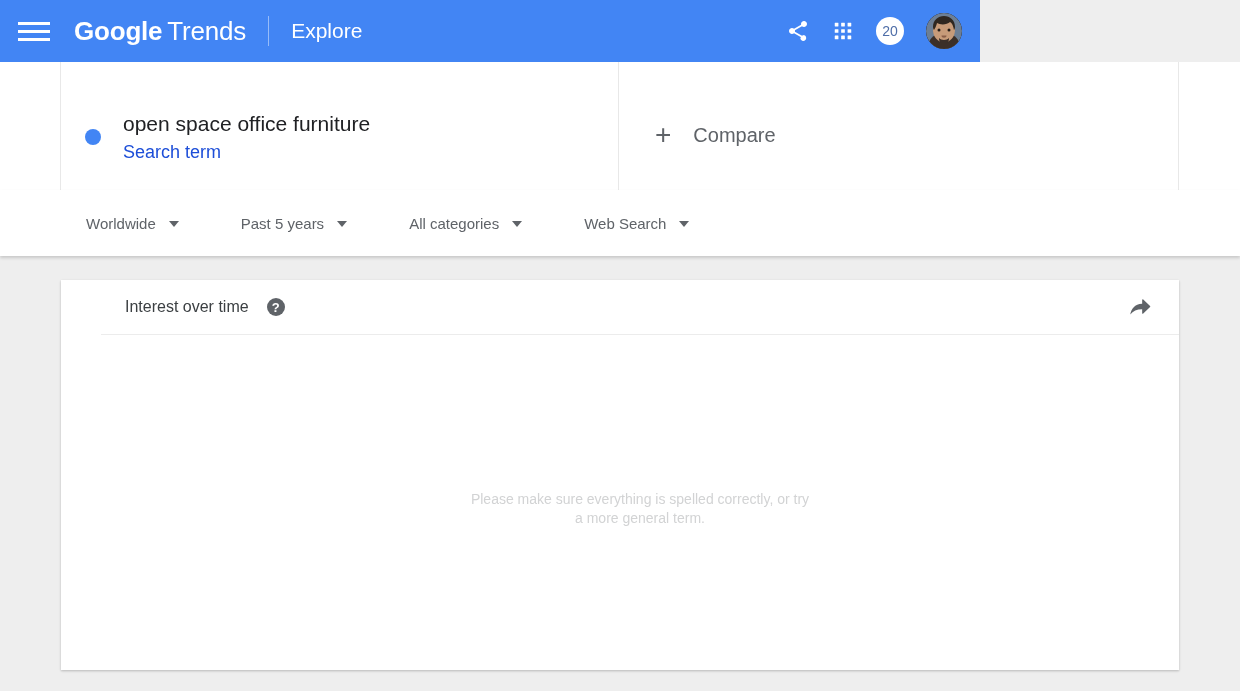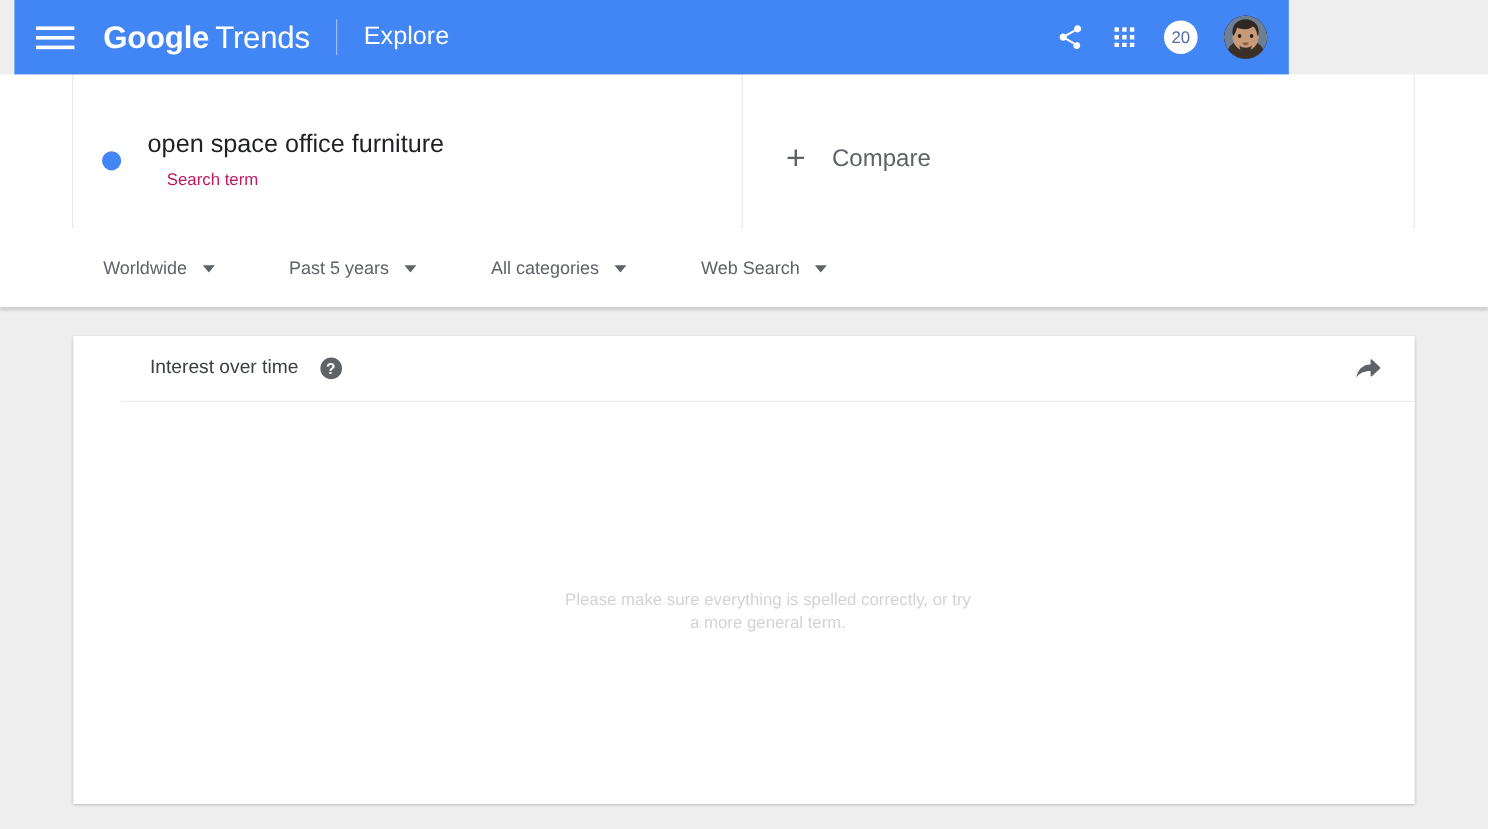--- a/index.html
+++ b/index.html
@@ -7,22 +7,22 @@
     margin: 0; padding: 0;
     width: 1240px; height: 691px;
     overflow: hidden;
     background: #eeeeee;
     font-family: "Liberation Sans", sans-serif;
     -webkit-font-smoothing: antialiased;
   }
 
   
   .appbar {
-    position: absolute; top: 0; left: 12px;
-    width: 1062px; height: 62px;
+    position: absolute; top: 0; left: 0;
+    width: 980px; height: 62px;
     background: #4285f4;
     display: flex; align-items: center;
     z-index: 5;
   }
   .menu-btn {
     width: 32px; height: 30px;
     margin-left: 18px;
     display: flex; flex-direction: column; justify-content: center;
     gap: 5px; cursor: pointer;
   }
@@ -54,40 +54,40 @@
     width: 36px; height: 36px; border-radius: 50%;
     overflow: hidden; cursor: pointer; background: #2c2018;
     position: relative;
   }
 
   
   .terms-row {
     position: absolute; top: 62px; left: 0;
     width: 1240px; height: 148px;
     background: #ffffff;
-    border-bottom: 7px solid #22c55e;
+    border-bottom: 1px solid #22c55e;
     display: flex;
   }
   .rail { width: 61px; height: 100%; border-right: 1px solid #e8e8e8; }
   .rail.right { border-right: none; border-left: 1px solid #e8e8e8; width: 62px; }
   .term-cell {
     width: 558px; height: 100%;
     border-right: 1px solid #e8e8e8;
     display: flex; align-items: center;
     padding-left: 24px;
     cursor: pointer;
   }
   .dot {
     width: 16px; height: 16px; border-radius: 50%;
     background: #4285f4; flex: none;
     margin-top: 2px;
   }
   .term-text { margin-left: 22px; }
   .term-title { font-size: 21px; color: #202124; line-height: 26px; }
-  .term-sub { font-size: 14px; color: #be185d; margin-top: 6px; line-height: 18px; margin-left: 16px; }
+  .term-sub { font-size: 18px; color: #1d4ed8; margin-top: 6px; line-height: 18px; }
   .compare-cell {
     flex: 1; height: 100%;
     display: flex; align-items: center;
     padding-left: 36px; cursor: pointer;
   }
   .plus-icon {
     font-size: 28px; color: #5f6368; line-height: 1;
     font-weight: 300; margin-right: 22px; margin-top: -2px;
   }
   .compare-label { font-size: 20px; color: #5f6368; }

